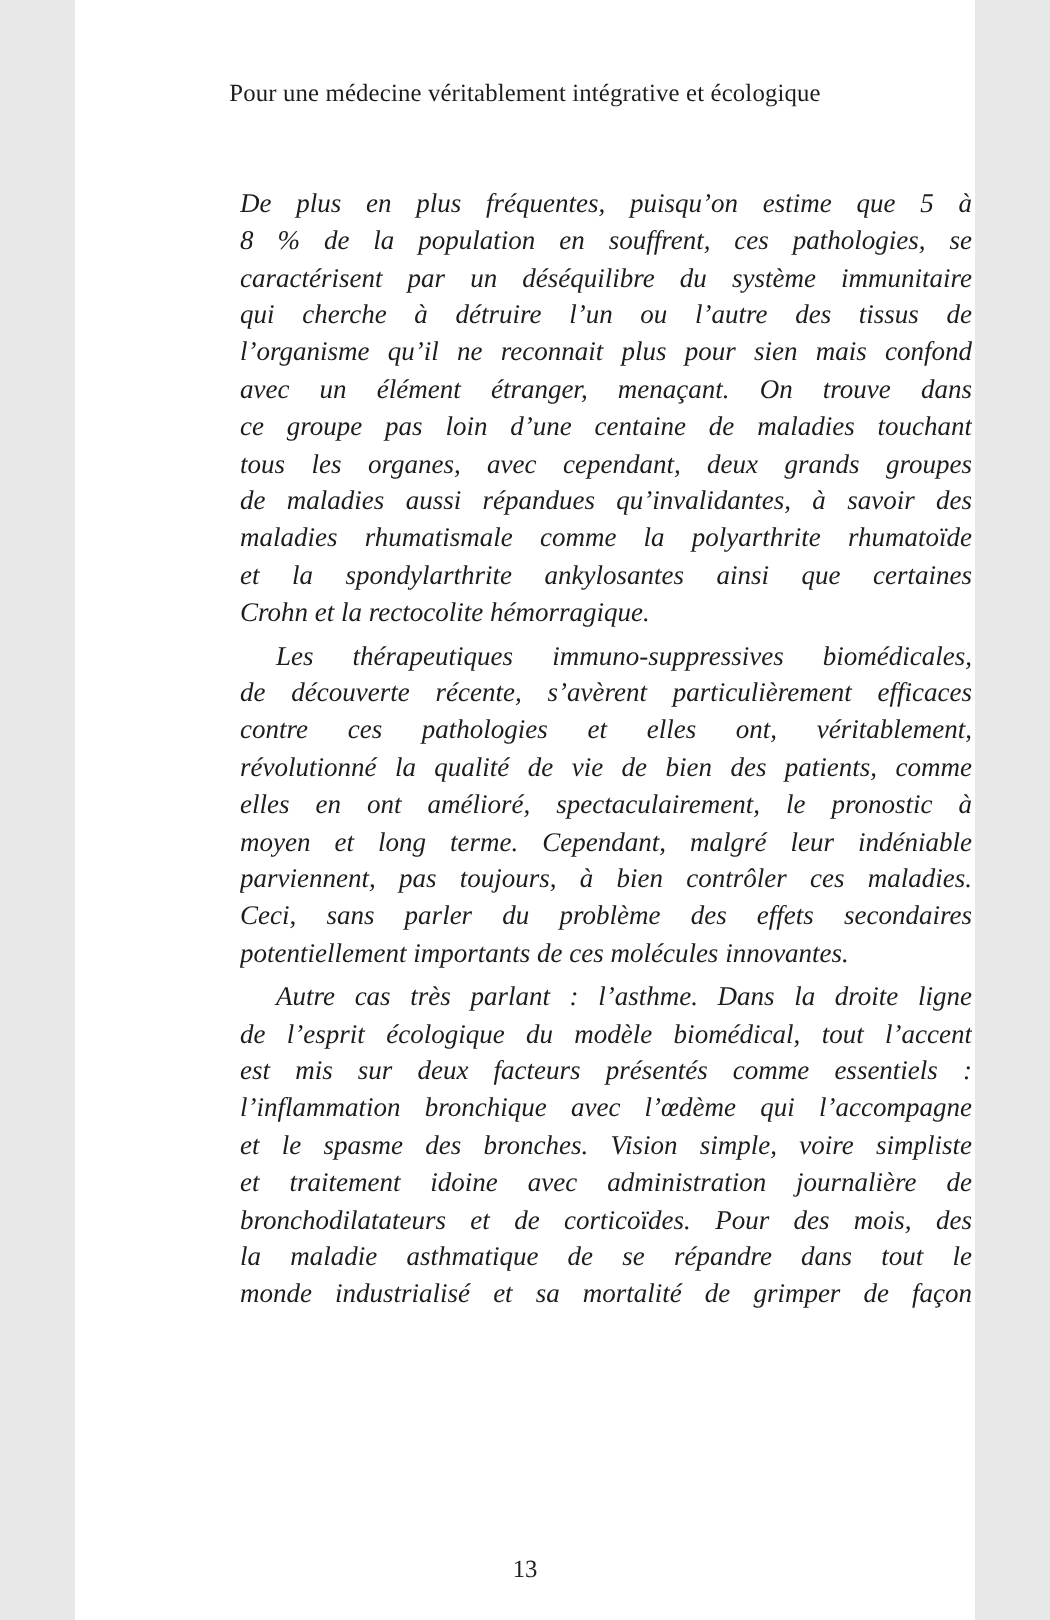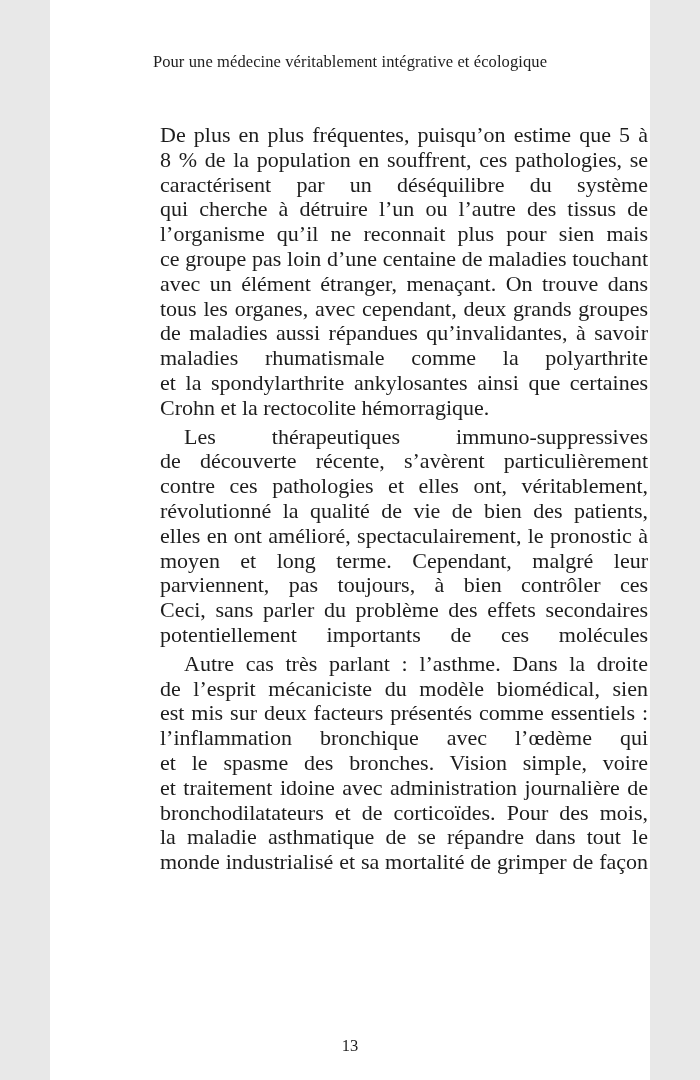--- a/index.html
+++ b/index.html
@@ -38,28 +38,29 @@
     left: 110px;
     width: 488px;
   }
   .paragraph {
     margin: 0;
   }
   .paragraph + .paragraph {
     margin-top: 4px;
   }
   .line {
-    font-size: 22px;
+    font-size: 18px;
     line-height: 24.8px;
     text-align: justify;
     text-align-last: justify;
     text-justify: inter-word;
     white-space: normal;
     overflow: hidden;
     max-height: 24.8px;
+    font-style: italic;
   }
   .line.last {
     text-align-last: left;
   }
   .paragraph.indent .line:first-child {
     text-indent: 24px;
   }
   .page-number {
     position: absolute;
     top: 1006px;
@@ -77,42 +78,42 @@
 <div class="page">
   <div class="running-header">Pour une médecine véritablement intégrative et écologique</div>
 
   <main class="text-block">
       <div class="paragraph">
         <div class="line">De plus en plus fréquentes, puisqu’on estime que 5 à</div>
         <div class="line">8 % de la population en souffrent, ces pathologies, se</div>
         <div class="line">caractérisent par un déséquilibre du système immunitaire</div>
         <div class="line">qui cherche à détruire l’un ou l’autre des tissus de</div>
         <div class="line">l’organisme qu’il ne reconnait plus pour sien mais confond</div>
+        <div class="line">avec un élément étranger, menaçant. On trouve dans</div>
         <div class="line">ce groupe pas loin d’une centaine de maladies touchant</div>
-        <div class="line">avec un élément étranger, menaçant. On trouve dans</div>
         <div class="line">tous les organes, avec cependant, deux grands groupes</div>
         <div class="line">de maladies aussi répandues qu’invalidantes, à savoir des</div>
         <div class="line">maladies rhumatismale comme la polyarthrite rhumatoïde</div>
         <div class="line">et la spondylarthrite ankylosantes ainsi que certaines</div>
         <div class="line last">Crohn et la rectocolite hémorragique.</div>
       </div>
       <div class="paragraph indent">
         <div class="line">Les thérapeutiques immuno-suppressives biomédicales,</div>
         <div class="line">de découverte récente, s’avèrent particulièrement efficaces</div>
         <div class="line">contre ces pathologies et elles ont, véritablement,</div>
         <div class="line">révolutionné la qualité de vie de bien des patients, comme</div>
         <div class="line">elles en ont amélioré, spectaculairement, le pronostic à</div>
         <div class="line">moyen et long terme. Cependant, malgré leur indéniable</div>
         <div class="line">parviennent, pas toujours, à bien contrôler ces maladies.</div>
         <div class="line">Ceci, sans parler du problème des effets secondaires</div>
         <div class="line last">potentiellement importants de ces molécules innovantes.</div>
       </div>
       <div class="paragraph indent">
         <div class="line">Autre cas très parlant : l’asthme. Dans la droite ligne</div>
-        <div class="line">de l’esprit mécaniciste du modèle biomédical, sien l’accent</div>
+        <div class="line">de l’esprit écologique du modèle biomédical, tout l’accent</div>
         <div class="line">est mis sur deux facteurs présentés comme essentiels :</div>
         <div class="line">l’inflammation bronchique avec l’œdème qui l’accompagne</div>
         <div class="line">et le spasme des bronches. Vision simple, voire simpliste</div>
         <div class="line">et traitement idoine avec administration journalière de</div>
         <div class="line">bronchodilatateurs et de corticoïdes. Pour des mois, des</div>
         <div class="line">la maladie asthmatique de se répandre dans tout le</div>
         <div class="line">monde industrialisé et sa mortalité de grimper de façon</div>
       </div>
     </main>
 

